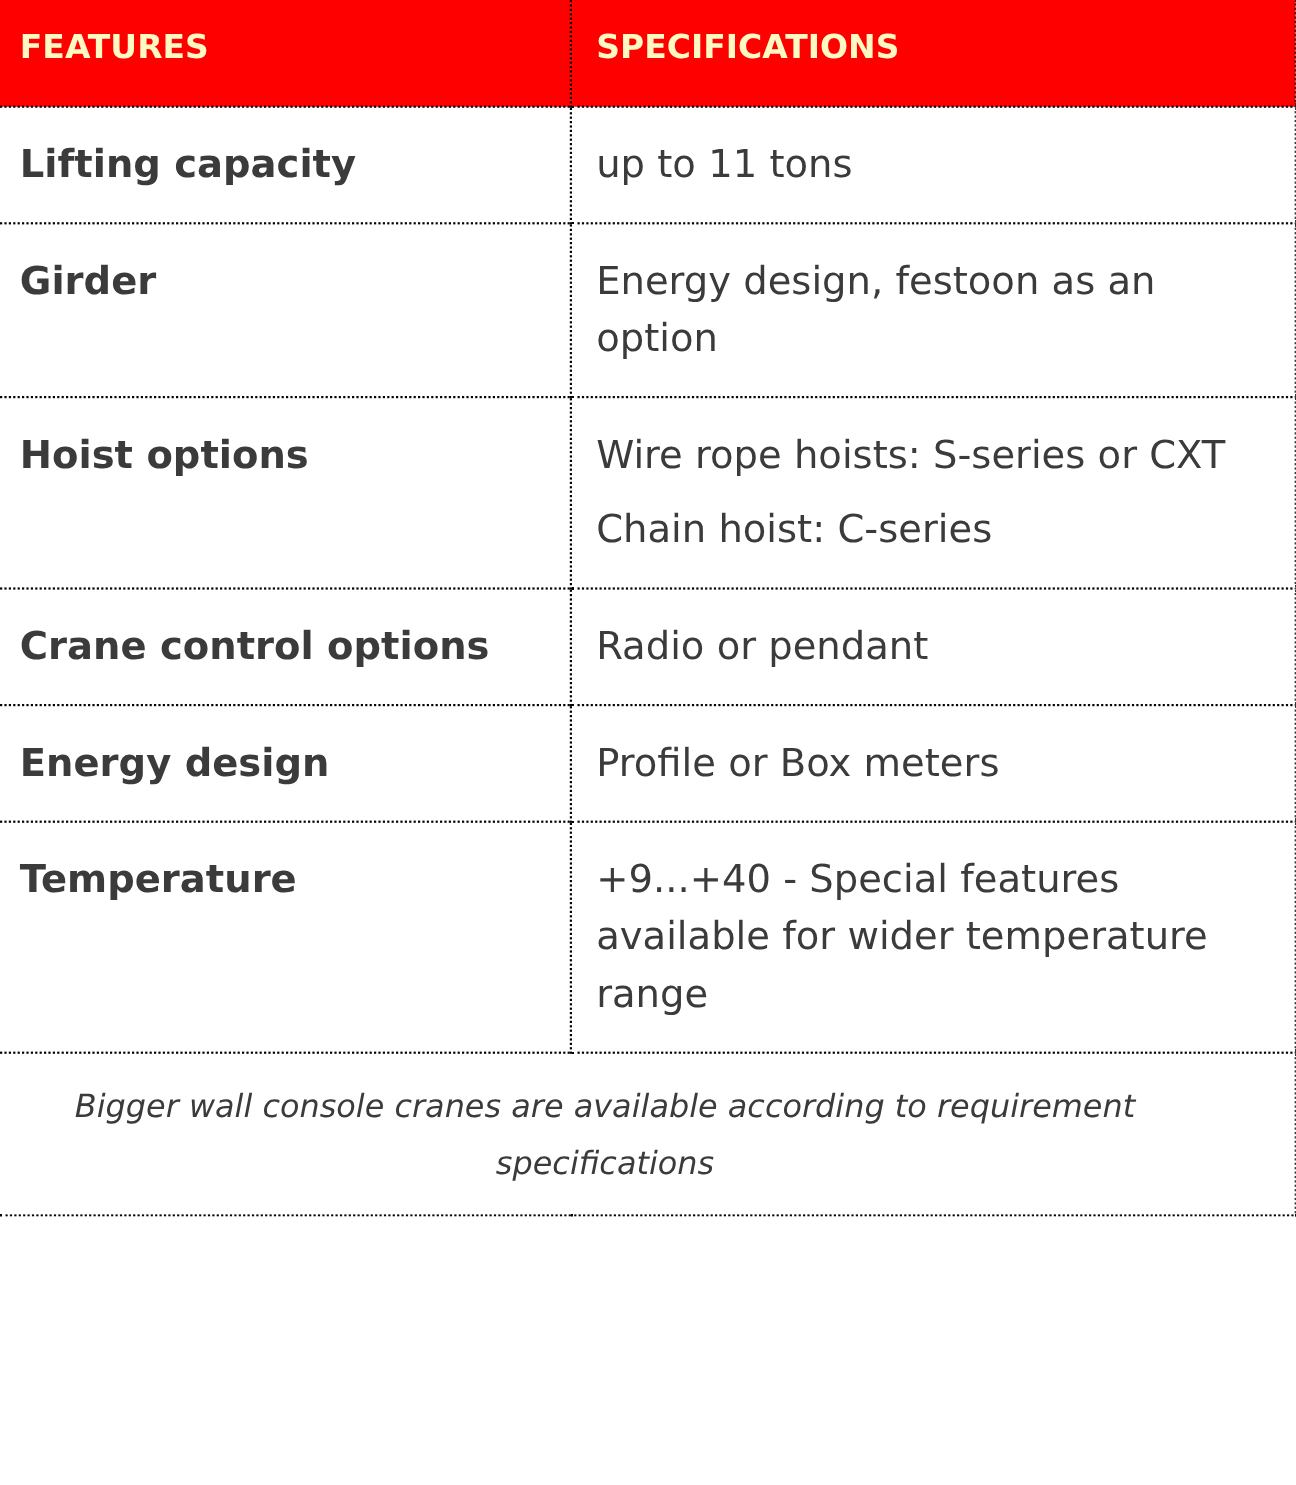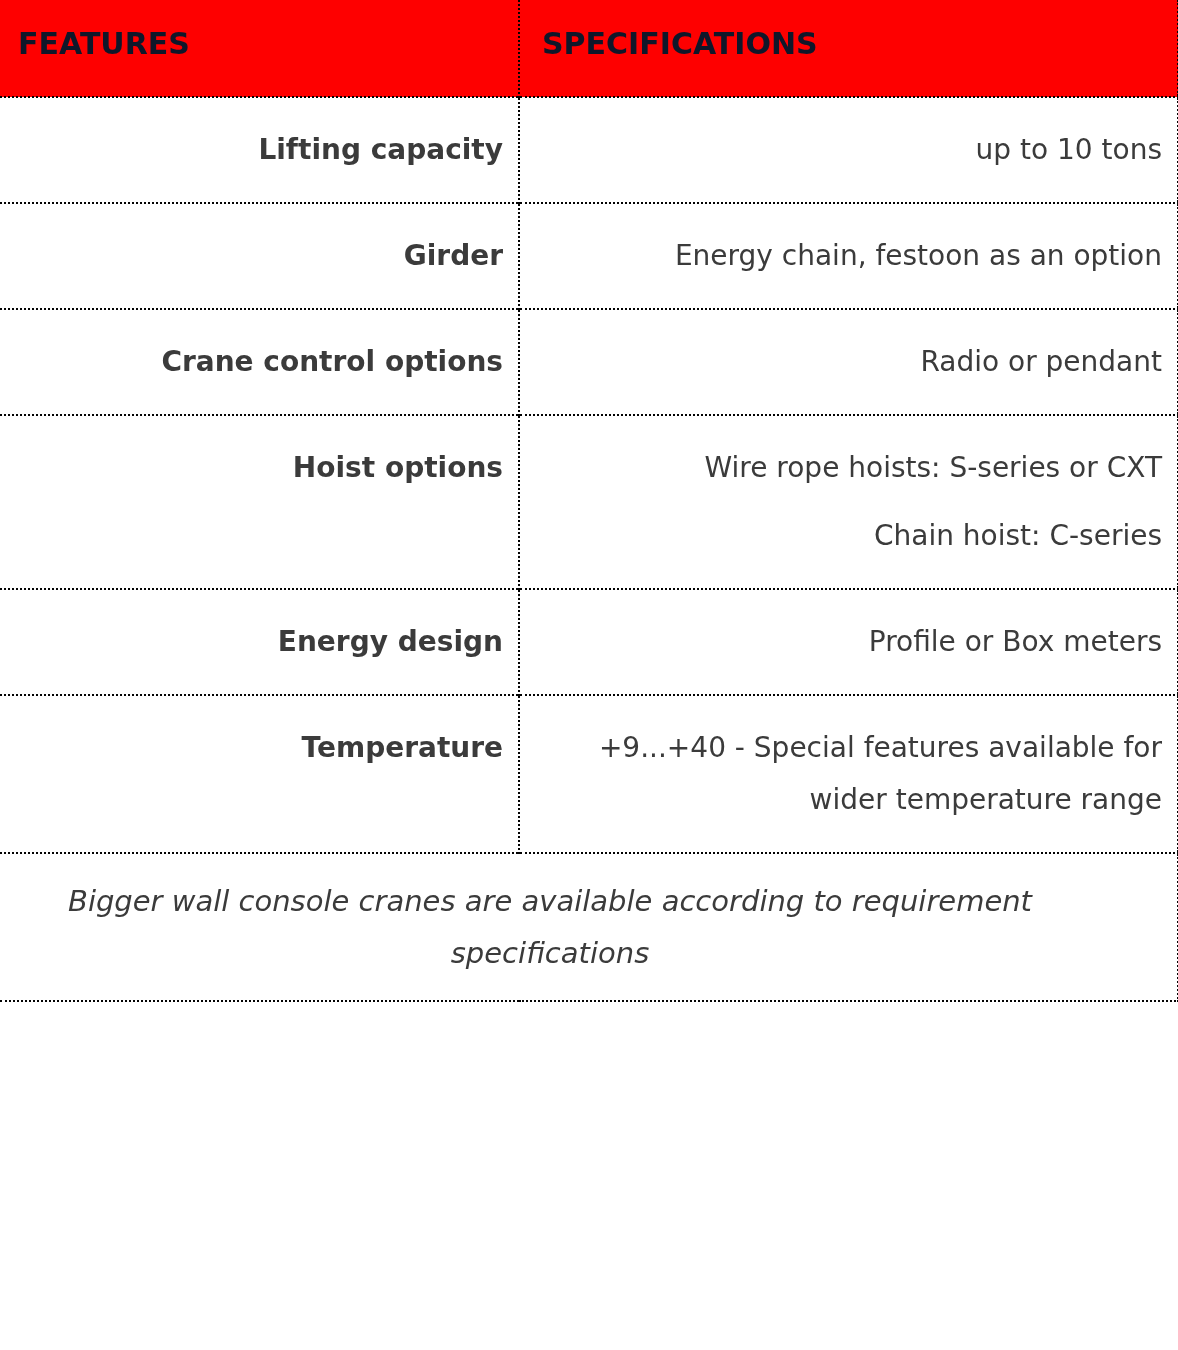--- a/index.html
+++ b/index.html
@@ -14,38 +14,37 @@
     font-family: "DejaVu Sans", "Liberation Sans", sans-serif;
     color: #3b3b3b;
     border-right: 2px dotted #030303;
     border-bottom: 2px dotted #030303;
   }
   col.col-features { width: 519px; }
   col.col-specs    { width: 659px; }
 
   .spec-table thead th {
     background: #fe0000;
-    color: #0f172a;
+    color: #fef9c3;
     text-align: left;
     font-size: 30px;
     font-weight: bold;
     line-height: 36px;
     padding: 26px 20px 34px 18px;
     vertical-align: top;
   }
   .spec-table thead th.th-specs { padding-left: 22px; }
   .spec-table thead th.th-features { border-right: 2px dotted #030303; }
 
   .spec-table tbody td {
     border-top: 2px dotted #030303;
     vertical-align: top;
-    font-size: 28px;
+    font-size: 35px;
     line-height: 52px;
     padding: 26px 15px 26px 18px;
-    text-align: right;
   }
   .spec-table tbody td.feature {
     border-right: 2px dotted #030303;
     font-weight: bold;
   }
   .spec-table tbody td.spec { padding-left: 22px; }
 
   .spec-table p {
     margin: 0;
   }
@@ -79,47 +78,47 @@
       <th class="th-features">FEATURES</th>
       <th class="th-specs">SPECIFICATIONS</th>
     </tr>
   </thead>
   <tbody>
     <tr>
       <td class="feature">
           <p>Lifting capacity</p>
         </td>
       <td class="spec">
-          <p>up to 10 tons</p>
+          <p>up to 11 tons</p>
         </td>
     </tr>
     <tr>
       <td class="feature">
           <p>Girder</p>
         </td>
       <td class="spec">
-          <p>Energy chain, festoon as an option</p>
-        </td>
-    </tr>
-    <tr>
-      <td class="feature">
-          <p>Crane control options</p>
-        </td>
-      <td class="spec">
-          <p>Radio or pendant</p>
+          <p>Energy design, festoon as an option</p>
         </td>
     </tr>
     <tr>
       <td class="feature">
           <p>Hoist options</p>
         </td>
       <td class="spec">
         <p>Wire rope hoists: S-series or CXT</p>
         <p>Chain hoist: C-series</p>
       </td>
+    </tr>
+    <tr>
+      <td class="feature">
+          <p>Crane control options</p>
+        </td>
+      <td class="spec">
+          <p>Radio or pendant</p>
+        </td>
     </tr>
     <tr>
       <td class="feature">
           <p>Energy design</p>
         </td>
       <td class="spec">
           <p>Profile or Box meters</p>
         </td>
     </tr>
     <tr>

